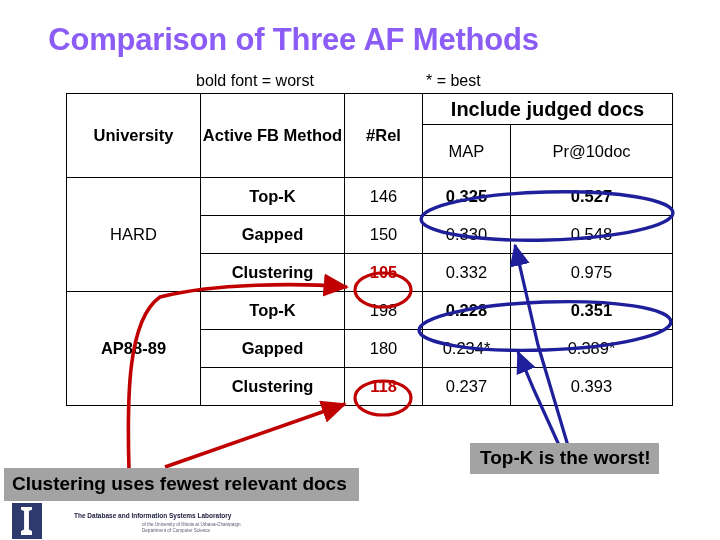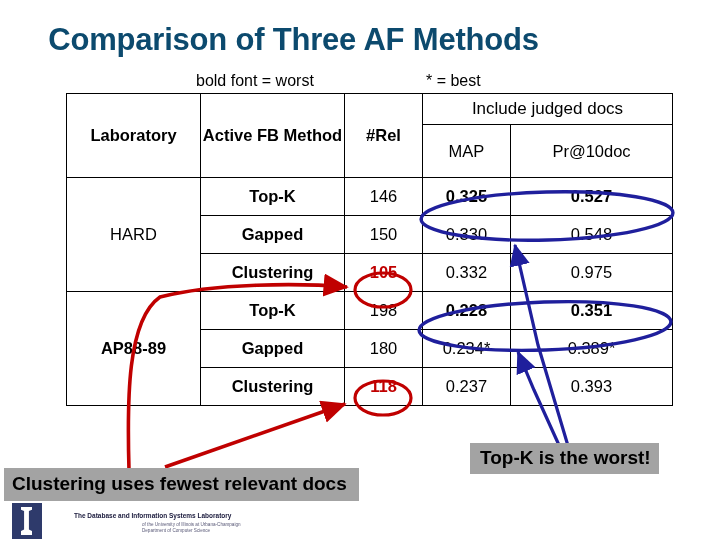--- a/index.html
+++ b/index.html
@@ -18,21 +18,21 @@
 
   
   #slide-title {
     position: absolute;
     left: 0;
     top: 22px;
     width: 587px;
     text-align: center;
     font-size: 31px;
     font-weight: bold;
-    color: #0c4a6e;
+    color: #8b5cf6;
     letter-spacing: -0.2px;
     white-space: nowrap;
   }
 
   
   #legend-row {
     position: absolute;
     left: 66px;
     top: 72px;
     width: 606px;
@@ -73,21 +73,21 @@
   .col-method     { width: 144px; }
   .col-nrel       { width: 78px;  }
   .col-map        { width: 88px;  }
   .col-pr         { width: 162px; }
   .row-h1 td { height: 30px; }
   .row-h2 td { height: 52px; }
   .row-d  td { height: 37px; }
 
   .b { font-weight: bold; }
   .n { font-weight: normal; }
-  .hdr-span { font-weight: normal; font-size: 17px; }
+  .hdr-span { font-weight: bold; font-size: 20px; }
   .redval { color: #C00000; font-weight: bold; }
 
   
   #annotation-layer {
     position: absolute;
     left: 0;
     top: 0;
     width: 720px;
     height: 540px;
     pointer-events: none;
@@ -177,21 +177,21 @@
     <col class="col-collection">
       <col class="col-method">
       <col class="col-nrel">
     <col class="col-map">
       <col class="col-pr">
   </colgroup>
   <tbody>
 
     <tr class="row-h1">
       <td rowspan="2">
-        <span class="b">Laboratory</span>
+        <span class="b">University</span>
       </td>
       <td rowspan="2">
         <span class="b">Active FB Method</span>
       </td>
       <td rowspan="2">
         <span class="b">#Rel</span>
       </td>
       <td colspan="2">
         <span class="hdr-span">Include judged docs</span>
       </td>

